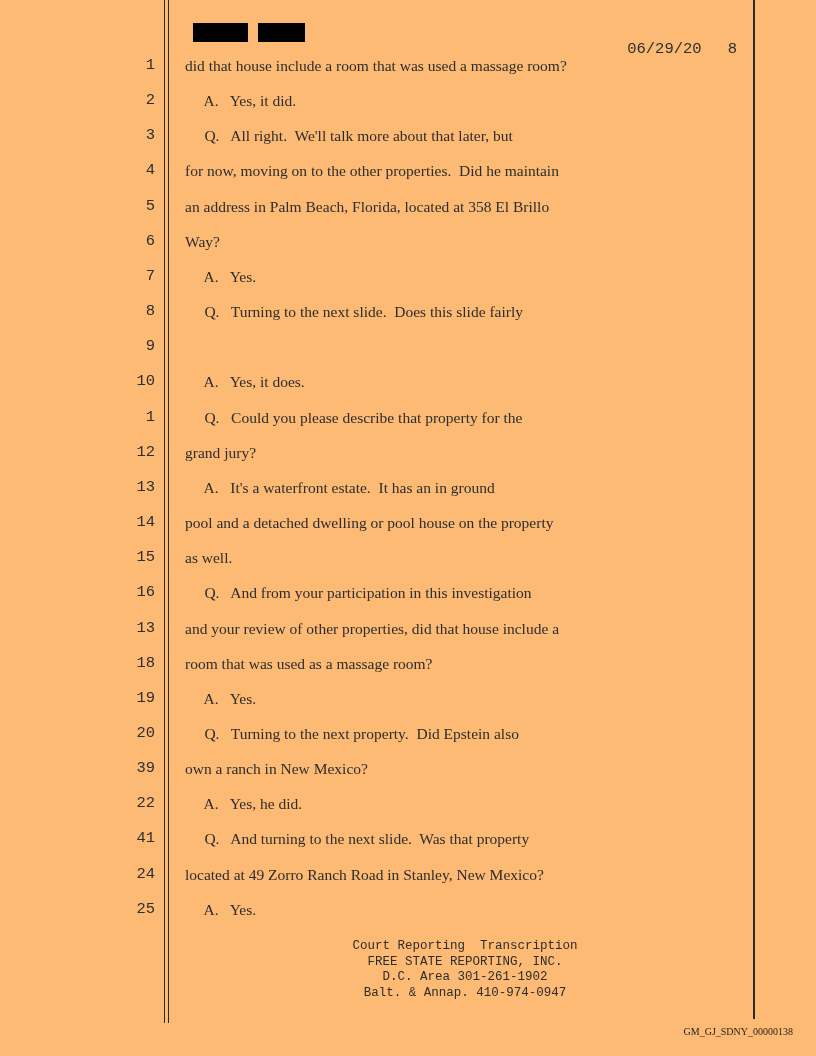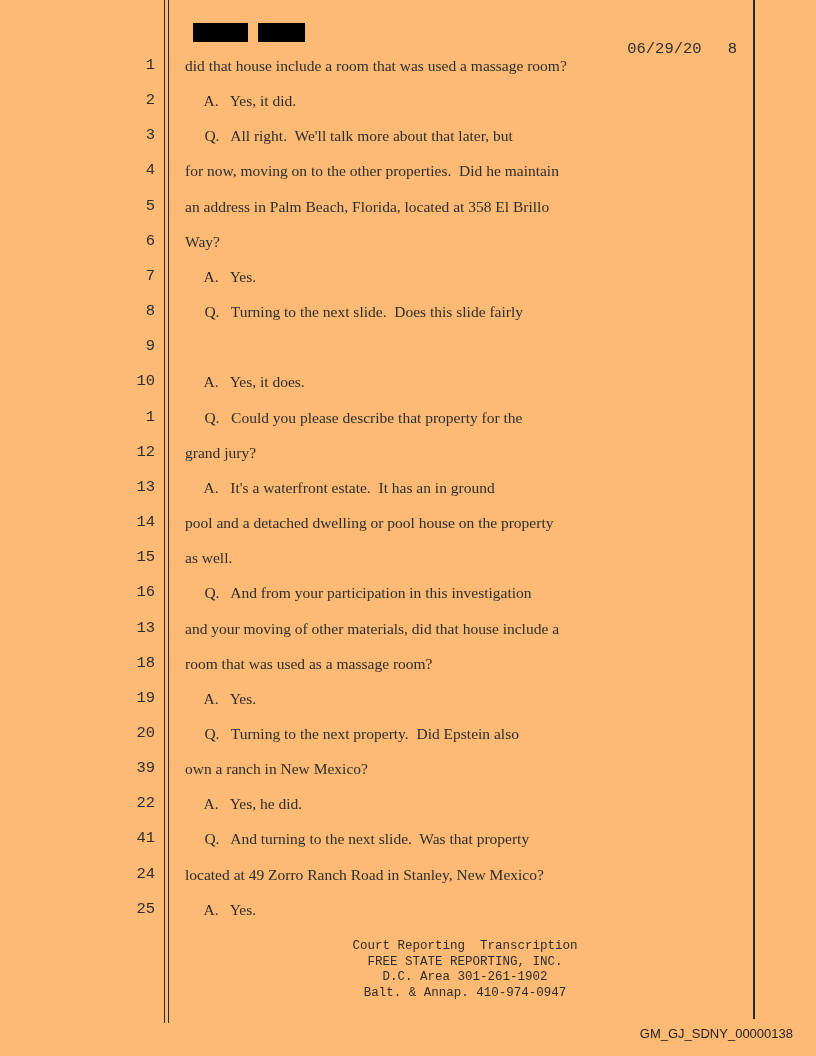--- a/index.html
+++ b/index.html
@@ -94,22 +94,22 @@
     font-size: 12.5px;
     line-height: 15.6px;
     white-space: pre;
     color: #2d2d2d;
   }
   
   .bates {
     position: absolute;
     top: 1026px;
     right: 23px;
-    font-family: Liberation Sans, sans-serif;
-    font-size: 13px;
+    font-family: Liberation Serif, serif;
+    font-size: 10px;
     color: #1f1f1f;
   }
 </style>
 </head>
 <body>
 
 <div class="page">
 
   <div class="left-double-rule"></div>
   <div class="right-rule"></div>
@@ -182,21 +182,21 @@
       <div class="t-row">
         <span class="t-no">15</span>
         <span class="t-text">as well.</span>
       </div>
       <div class="t-row">
         <span class="t-no">16</span>
         <span class="t-text">     Q.   And from your participation in this investigation</span>
       </div>
       <div class="t-row">
         <span class="t-no">13</span>
-        <span class="t-text">and your moving of other materials, did that house include a</span>
+        <span class="t-text">and your review of other properties, did that house include a</span>
       </div>
       <div class="t-row">
         <span class="t-no">18</span>
         <span class="t-text">room that was used as a massage room?</span>
       </div>
       <div class="t-row">
         <span class="t-no">19</span>
         <span class="t-text">     A.   Yes.</span>
       </div>
       <div class="t-row">

